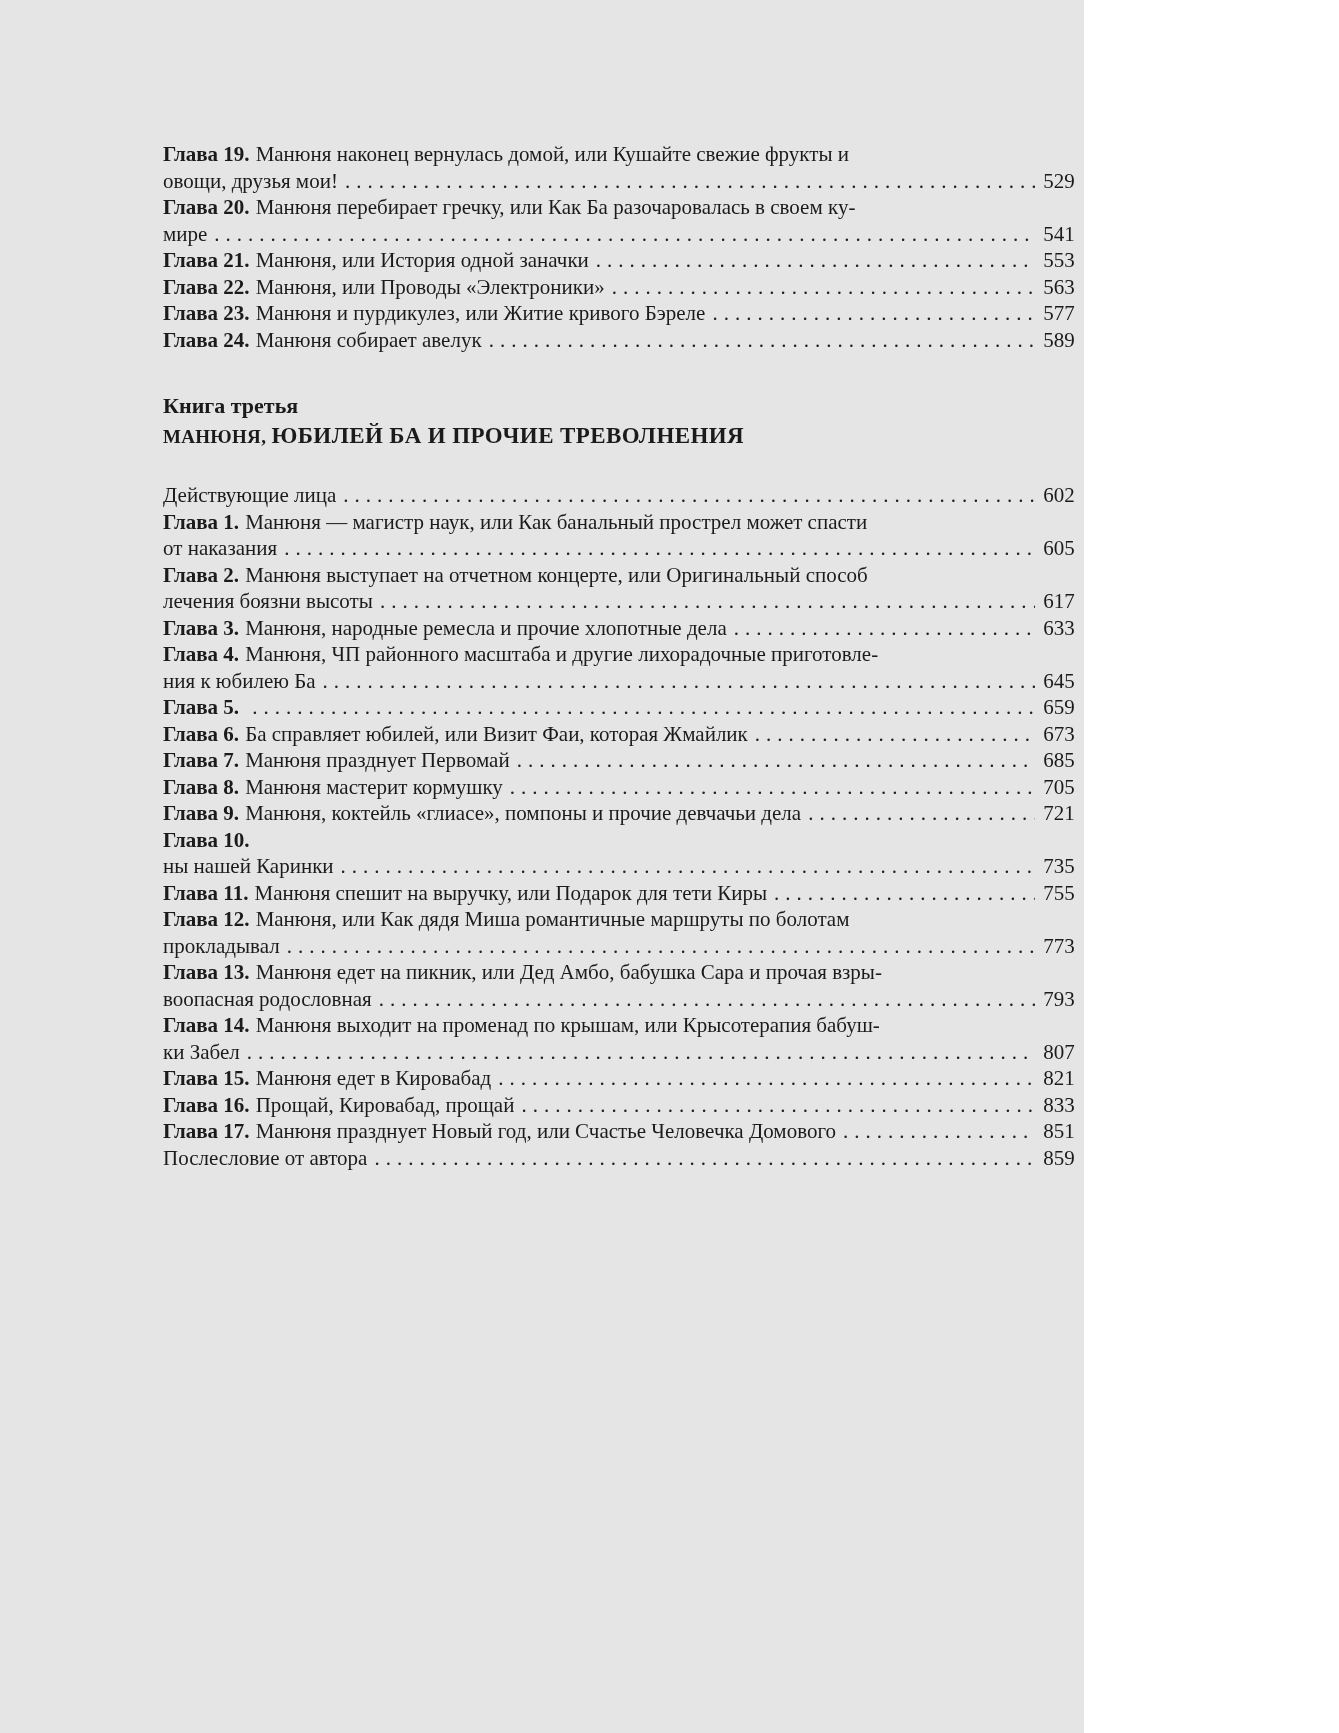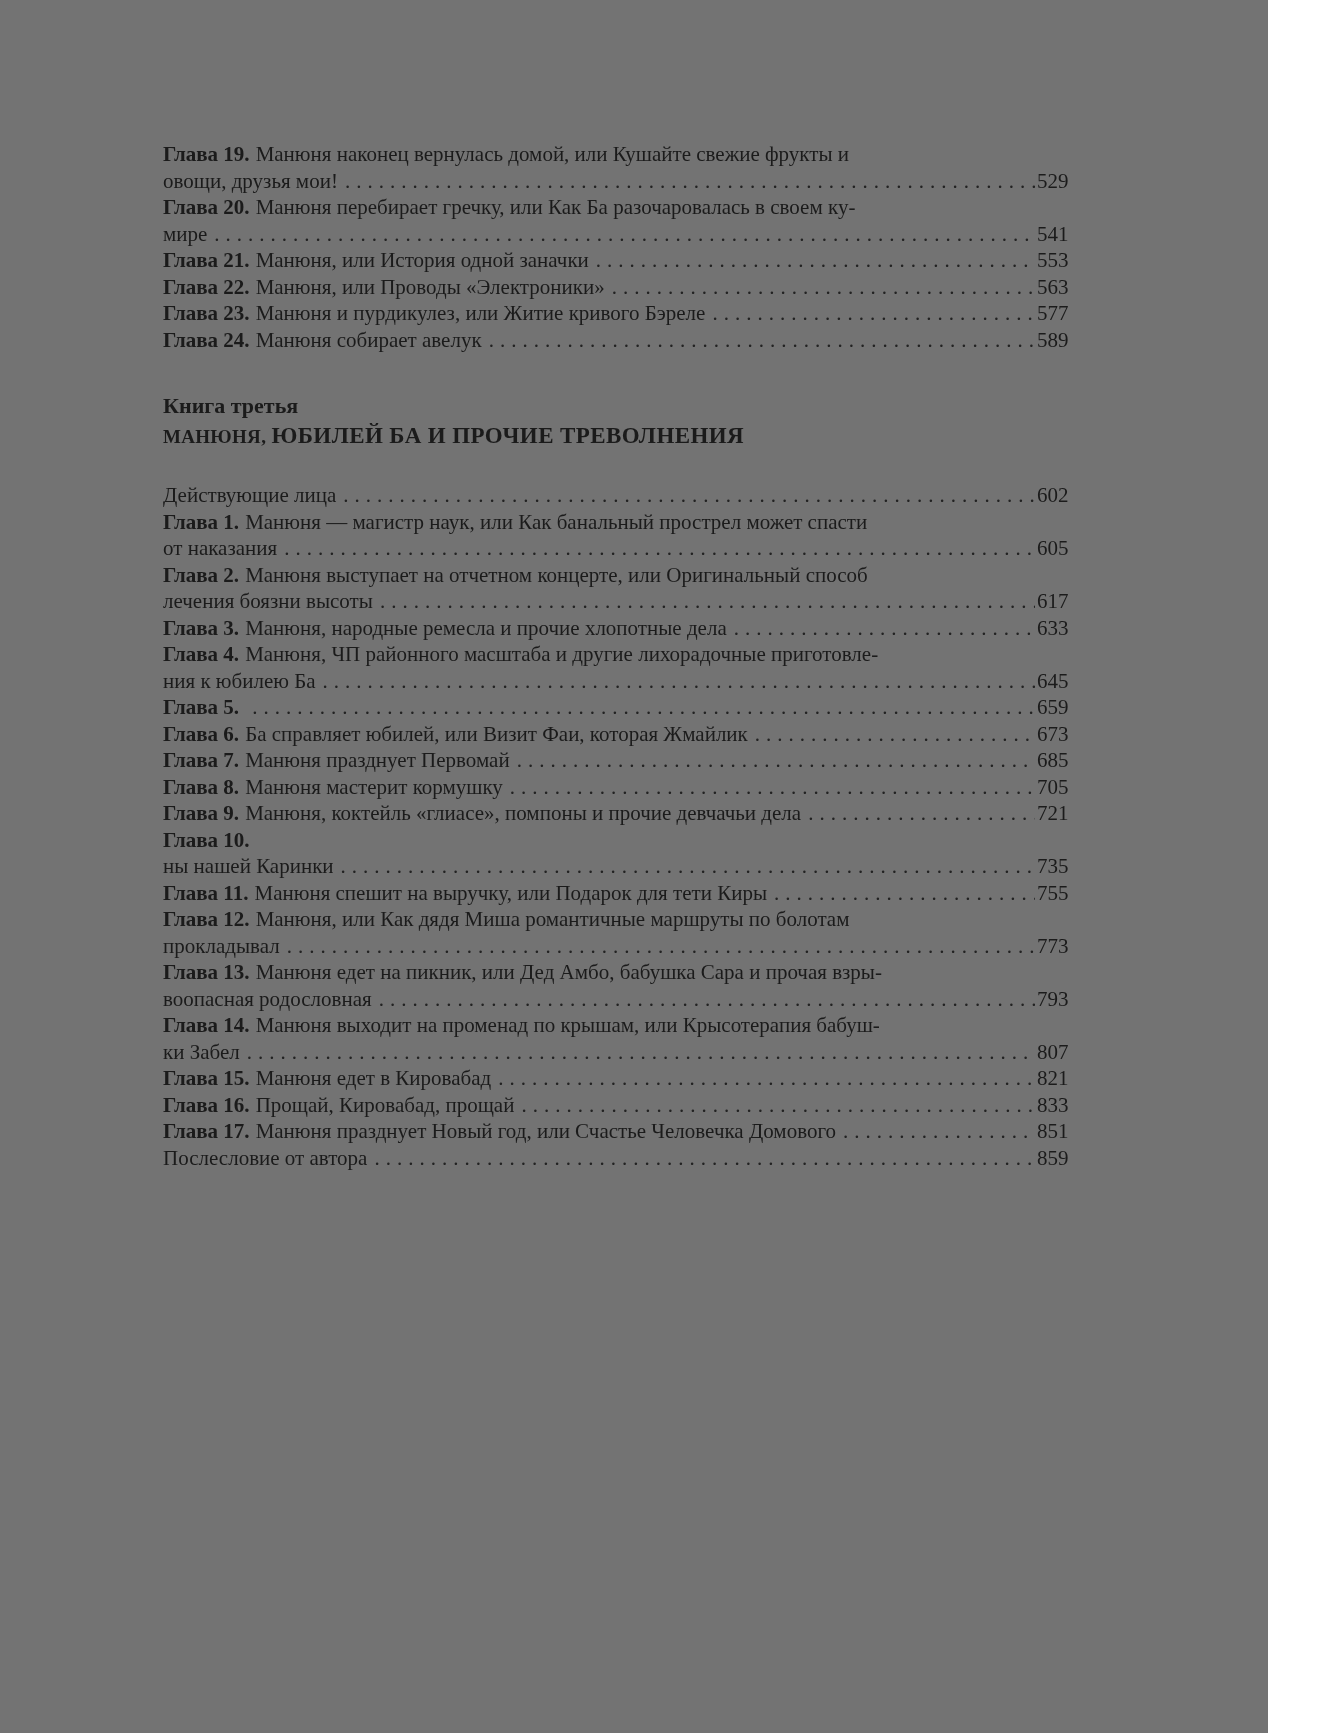--- a/index.html
+++ b/index.html
@@ -2,23 +2,23 @@
 <html lang="ru"><head>
 <meta charset="utf-8">
 <style>
   html, body {
     margin: 0;
     padding: 0;
     background: #ffffff;
   }
   .page {
     position: relative;
-    width: 1268px;
+    width: 1084px;
     height: 1733px;
-    background: #737373;
+    background: #e5e5e5;
     color: #1b1b1b;
     font-family: "Liberation Serif", "DejaVu Serif", serif;
     overflow: hidden;
   }
   .content {
     position: absolute;
     left: 163px;
     top: 141px;
     width: 918px;
     font-size: 21px;
@@ -44,21 +44,21 @@
     overflow: hidden;
     white-space: nowrap;
     letter-spacing: 6px;
     margin: 0 2px 0 7px;
     min-width: 12px;
     color: #222222;
   }
   .pagenum {
     flex: none;
     min-width: 44px;
-    text-align: left;
+    text-align: center;
   }
   .book-heading {
     text-align: left;
     font-weight: bold;
     margin-top: 38px;
     margin-bottom: 30px;
   }
   .book-heading-title {
     font-size: 22px;
     line-height: 30px;

